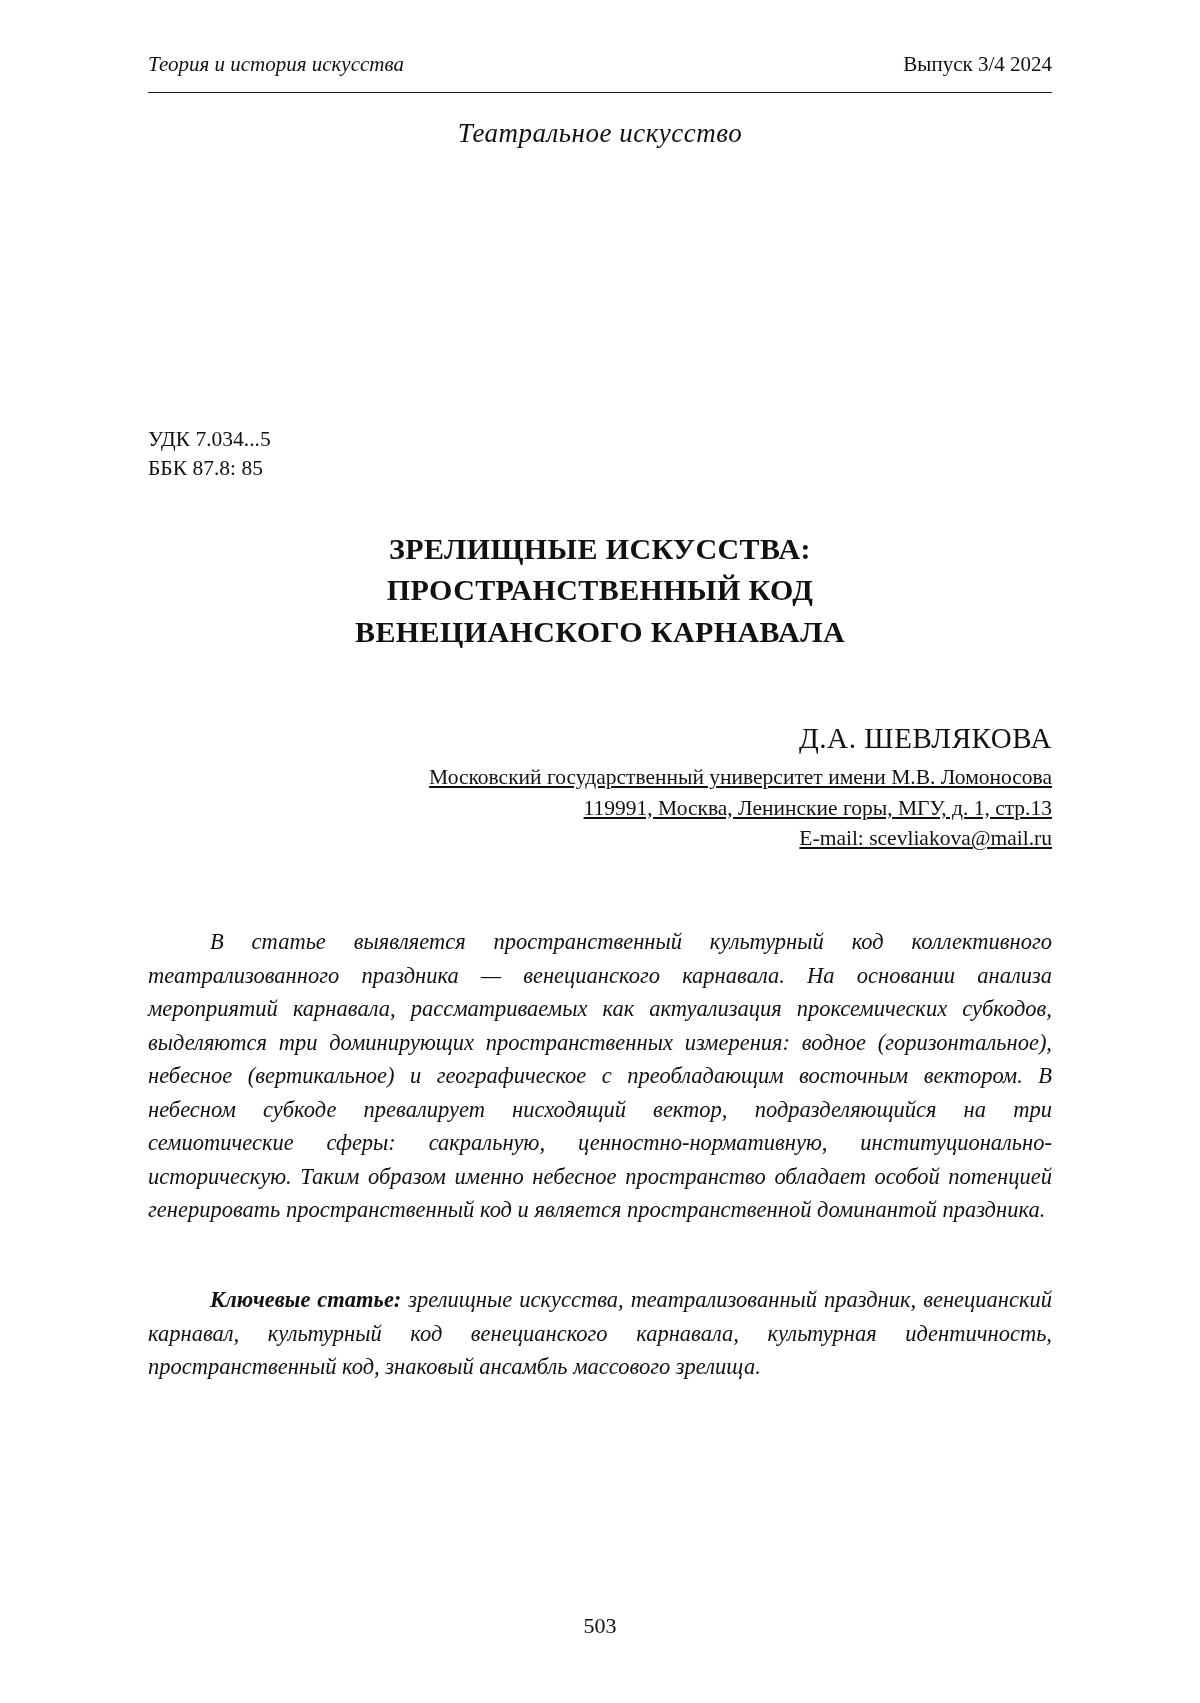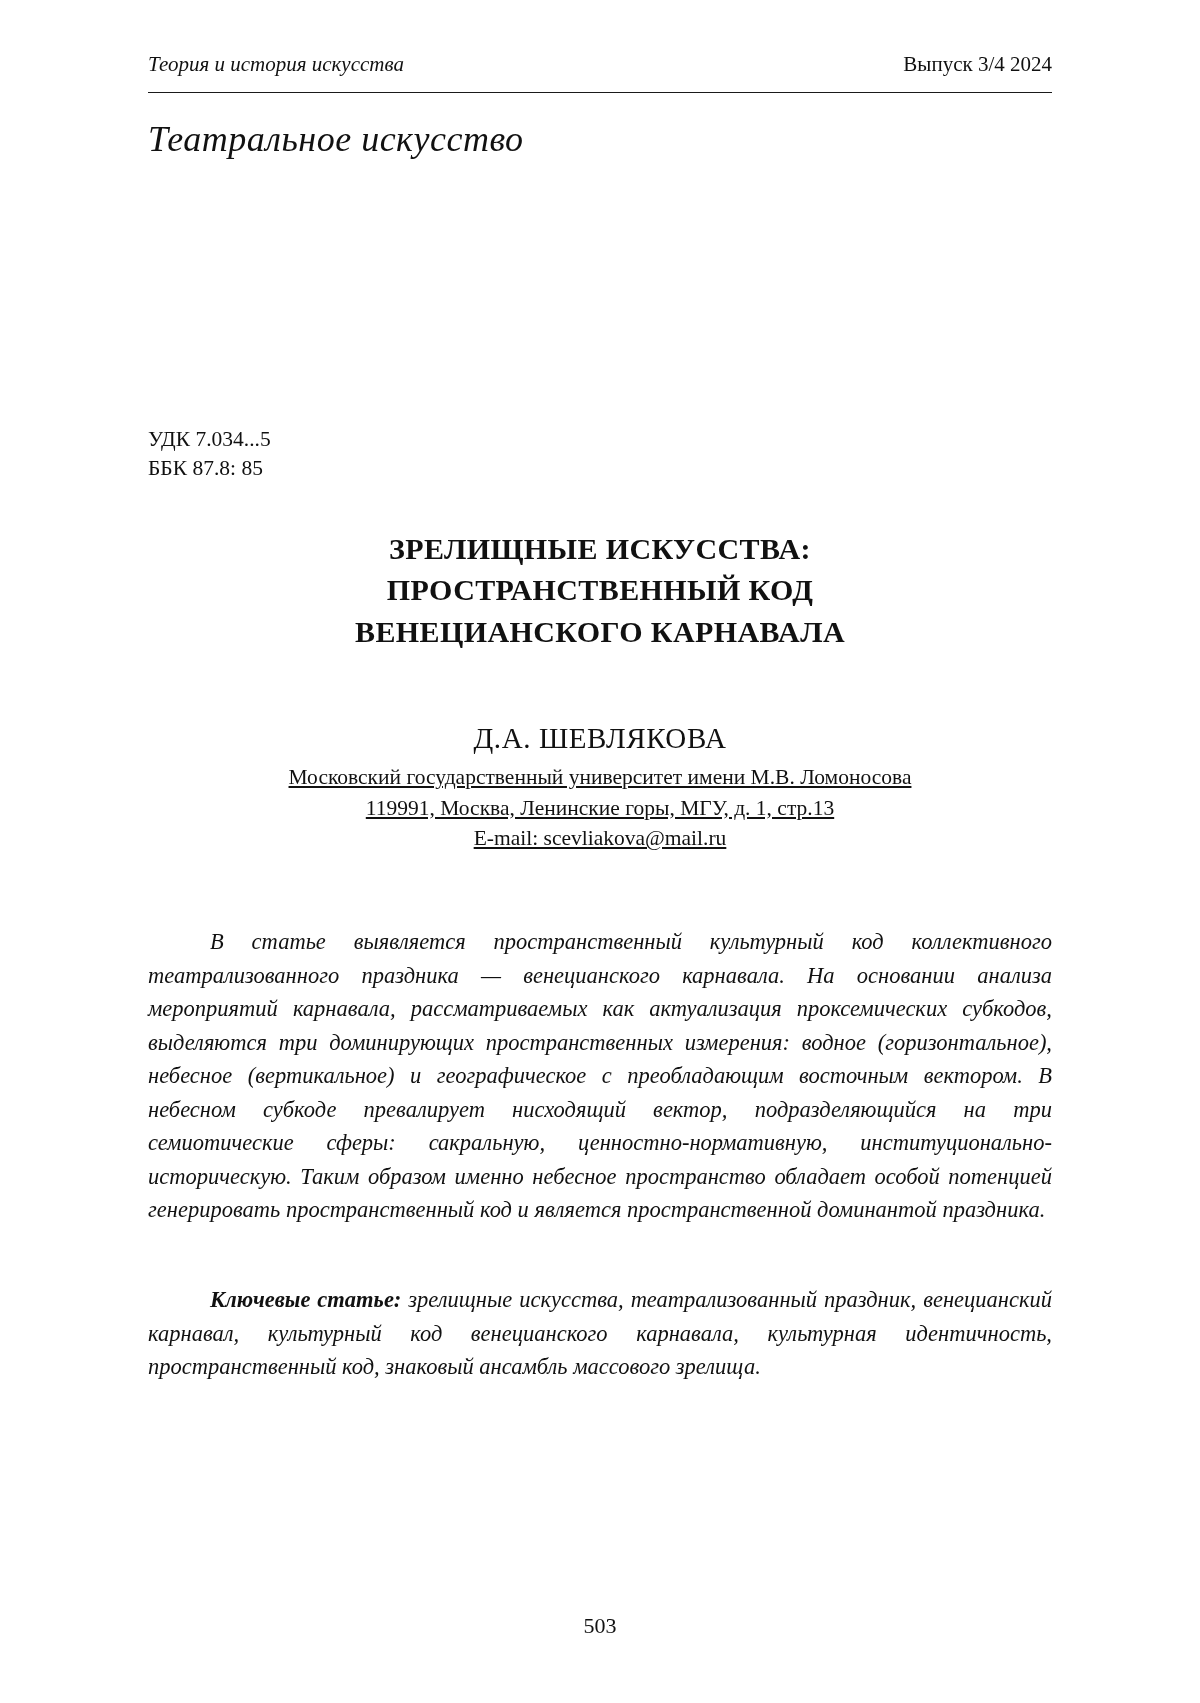--- a/index.html
+++ b/index.html
@@ -43,23 +43,23 @@
     top: 92px;
     border-bottom: 1.4px solid #1a1a1a;
   }
 
   
   .section-title {
     position: absolute;
     left: 148px;
     right: 148px;
     top: 118px;
-    text-align: left;
+    text-align: center;
     font-style: italic;
-    font-size: 36px;
+    font-size: 27px;
     letter-spacing: 0.5px;
   }
 
   
   .codes {
     position: absolute;
     left: 148px;
     top: 425px;
     font-size: 21.5px;
     line-height: 1.33;
@@ -77,21 +77,21 @@
     line-height: 1.38;
     letter-spacing: 0.4px;
   }
 
   
   .author-block {
     position: absolute;
     left: 148px;
     right: 148px;
     top: 722px;
-    text-align: center;
+    text-align: right;
   }
   .author-name {
     font-size: 29px;
     letter-spacing: 0.6px;
     margin-bottom: 7px;
   }
   .affiliation-line {
     font-size: 21.5px;
     line-height: 1.42;
     text-decoration: underline;

